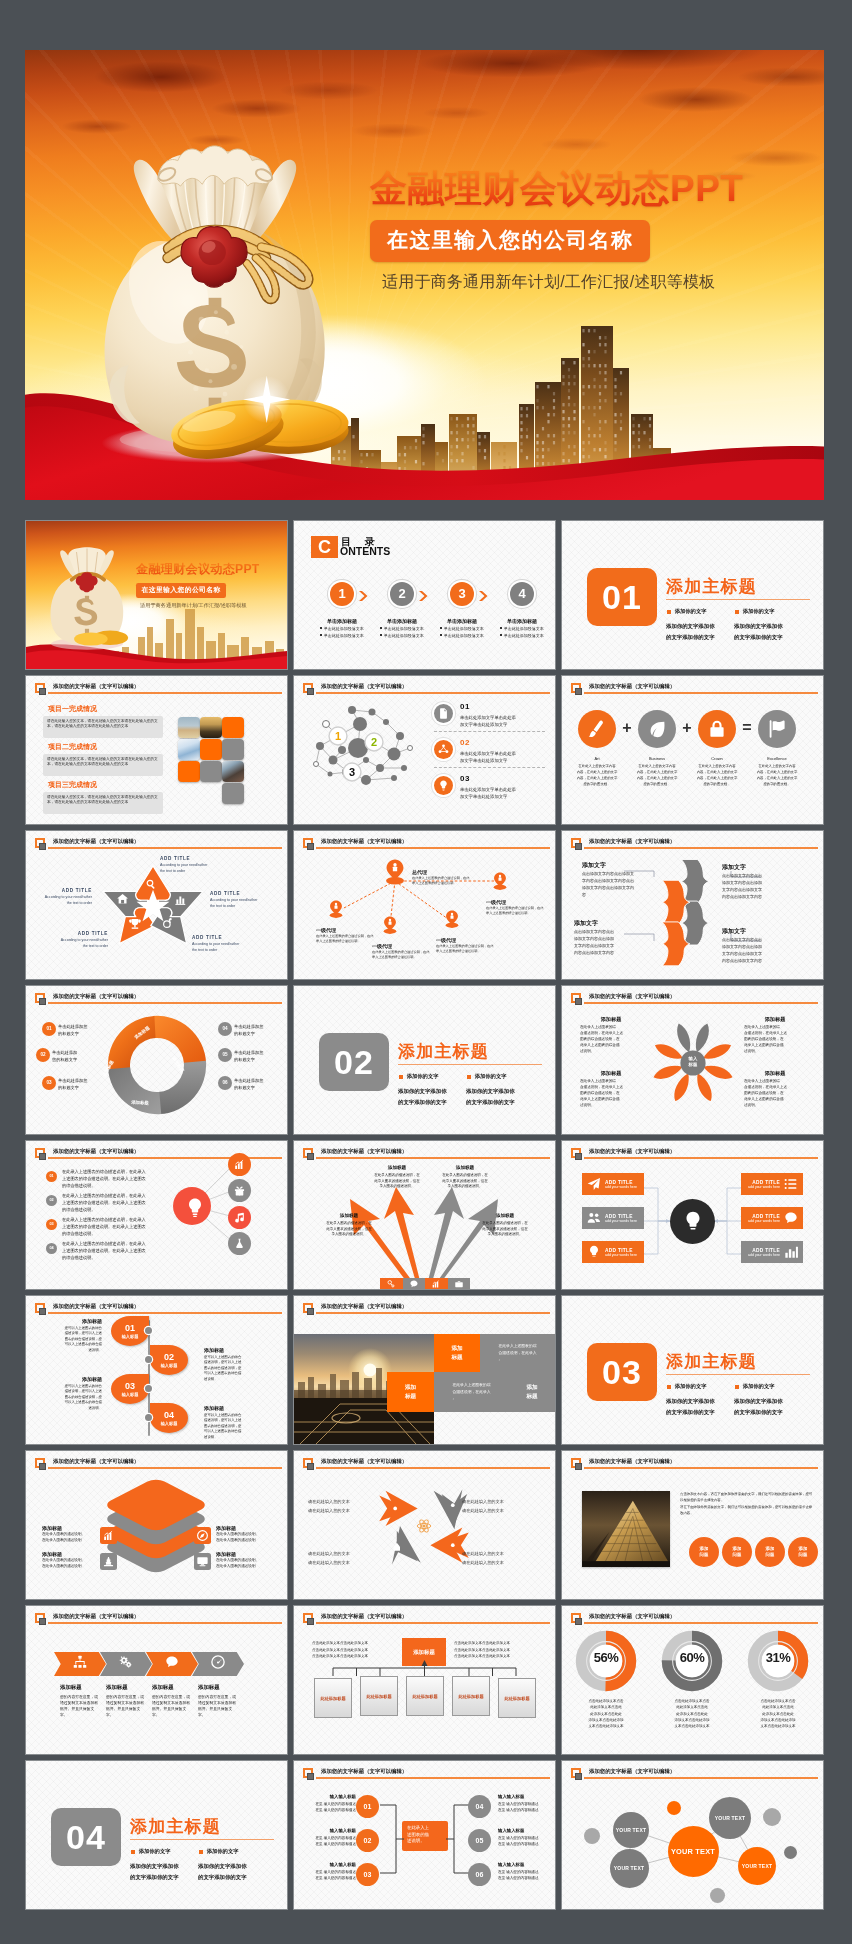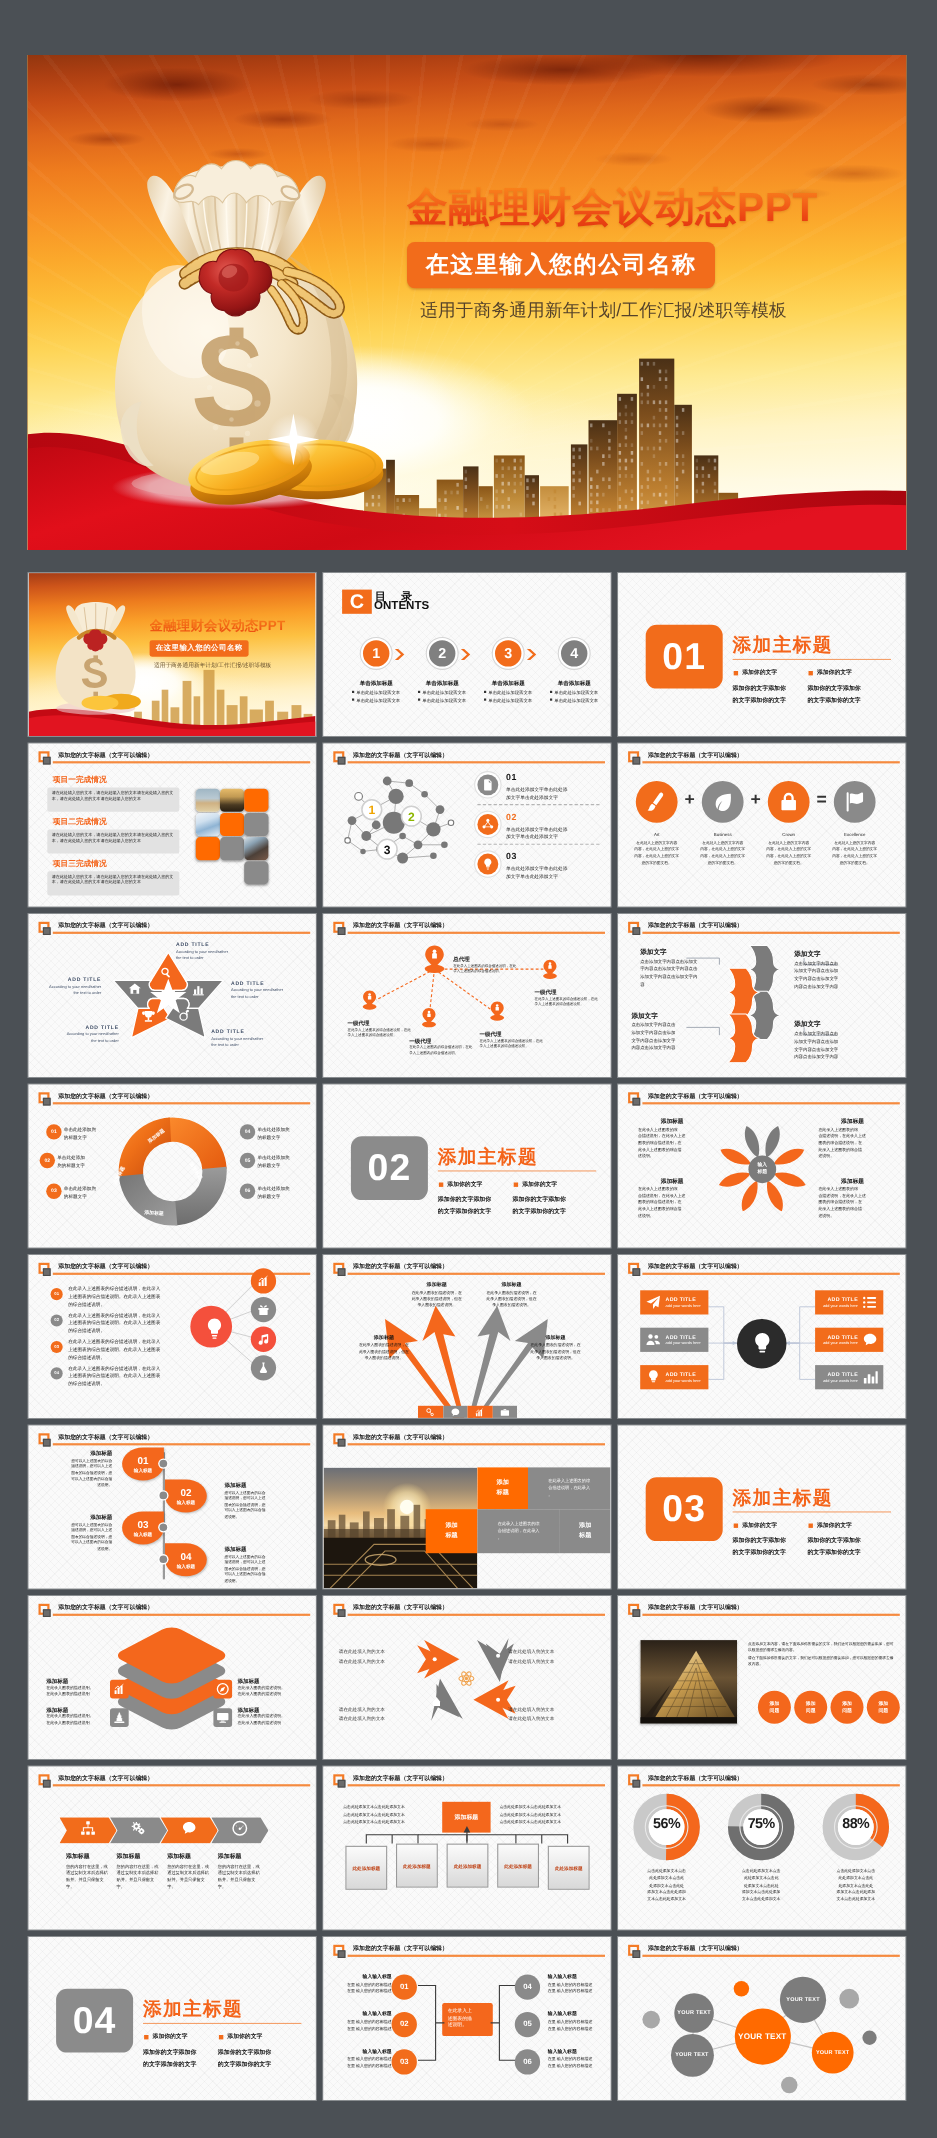--- a/index.html
+++ b/index.html
@@ -2569,35 +2569,35 @@
               <div>处添加文本点击此处</div>
               <div>添加文本点击此处添加</div>
               <div>文本点击此处添加文本</div>
             </div>
             <svg class="gg-svg" style="left:99px" viewBox="0 0 80 80">
               <circle cx="40" cy="40" r="30" fill="none" stroke="#c9c9c9" stroke-width="18"></circle>
               <circle cx="40" cy="40" r="30" fill="none" stroke="#6f6f6f" stroke-width="18" stroke-dasharray="141.372 47.1239" transform="rotate(-90 40 40)"></circle>
               <circle cx="40" cy="40" r="21" fill="#fff"></circle>
               <circle cx="40" cy="40" r="25" fill="none" stroke="#e8e8e8" stroke-width="1.3"></circle>
             </svg>
-            <div class="gg-v" style="left:99px">75%</div>
+            <div class="gg-v" style="left:99px">60%</div>
             <div class="gg-x" style="left:89px">
               <div>点击此处添加文本点击</div>
               <div>此处添加文本点击此</div>
               <div>处添加文本点击此处</div>
               <div>添加文本点击此处添加</div>
               <div>文本点击此处添加文本</div>
             </div>
             <svg class="gg-svg" style="left:185px" viewBox="0 0 80 80">
               <circle cx="40" cy="40" r="30" fill="none" stroke="#c9c9c9" stroke-width="18"></circle>
               <circle cx="40" cy="40" r="30" fill="none" stroke="#f4671c" stroke-width="18" stroke-dasharray="65.9734 122.522" transform="rotate(-90 40 40)"></circle>
               <circle cx="40" cy="40" r="21" fill="#fff"></circle>
               <circle cx="40" cy="40" r="25" fill="none" stroke="#e8e8e8" stroke-width="1.3"></circle>
             </svg>
-            <div class="gg-v" style="left:185px">88%</div>
+            <div class="gg-v" style="left:185px">31%</div>
             <div class="gg-x" style="left:175px">
               <div>点击此处添加文本点击</div>
               <div>此处添加文本点击此</div>
               <div>处添加文本点击此处</div>
               <div>添加文本点击此处添加</div>
               <div>文本点击此处添加文本</div>
             </div>
           </div>
         </div>
       </div>

